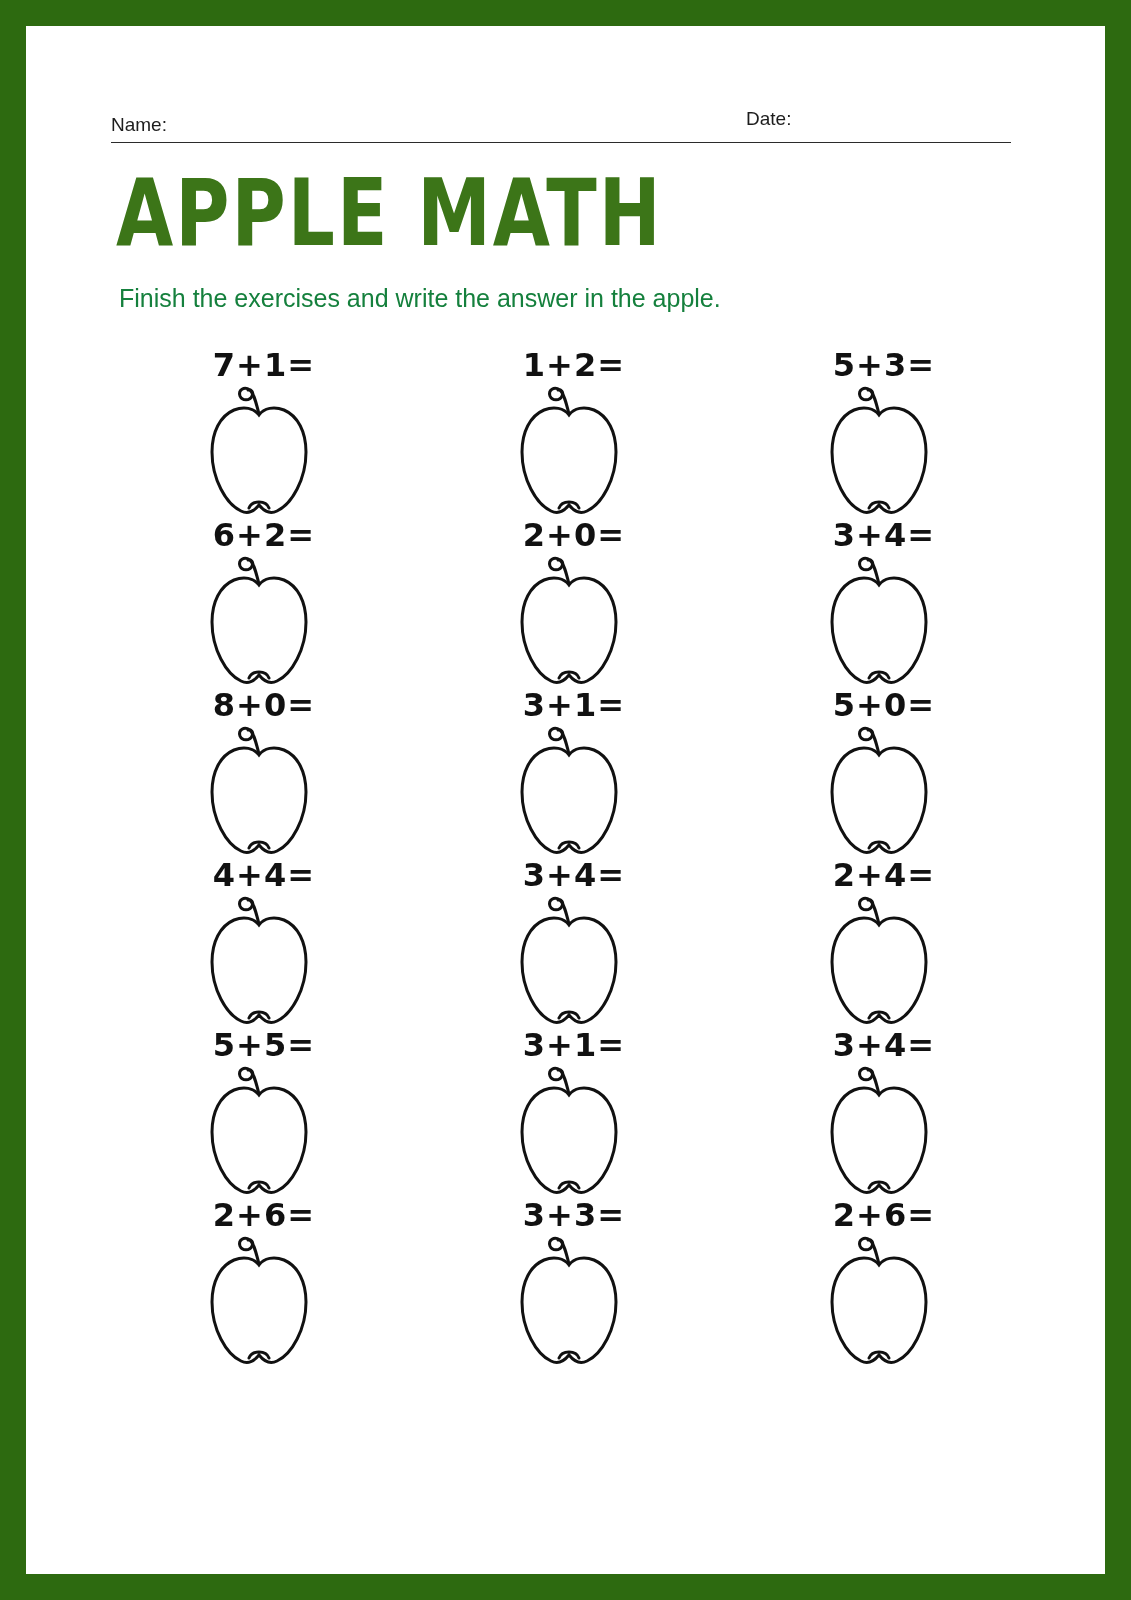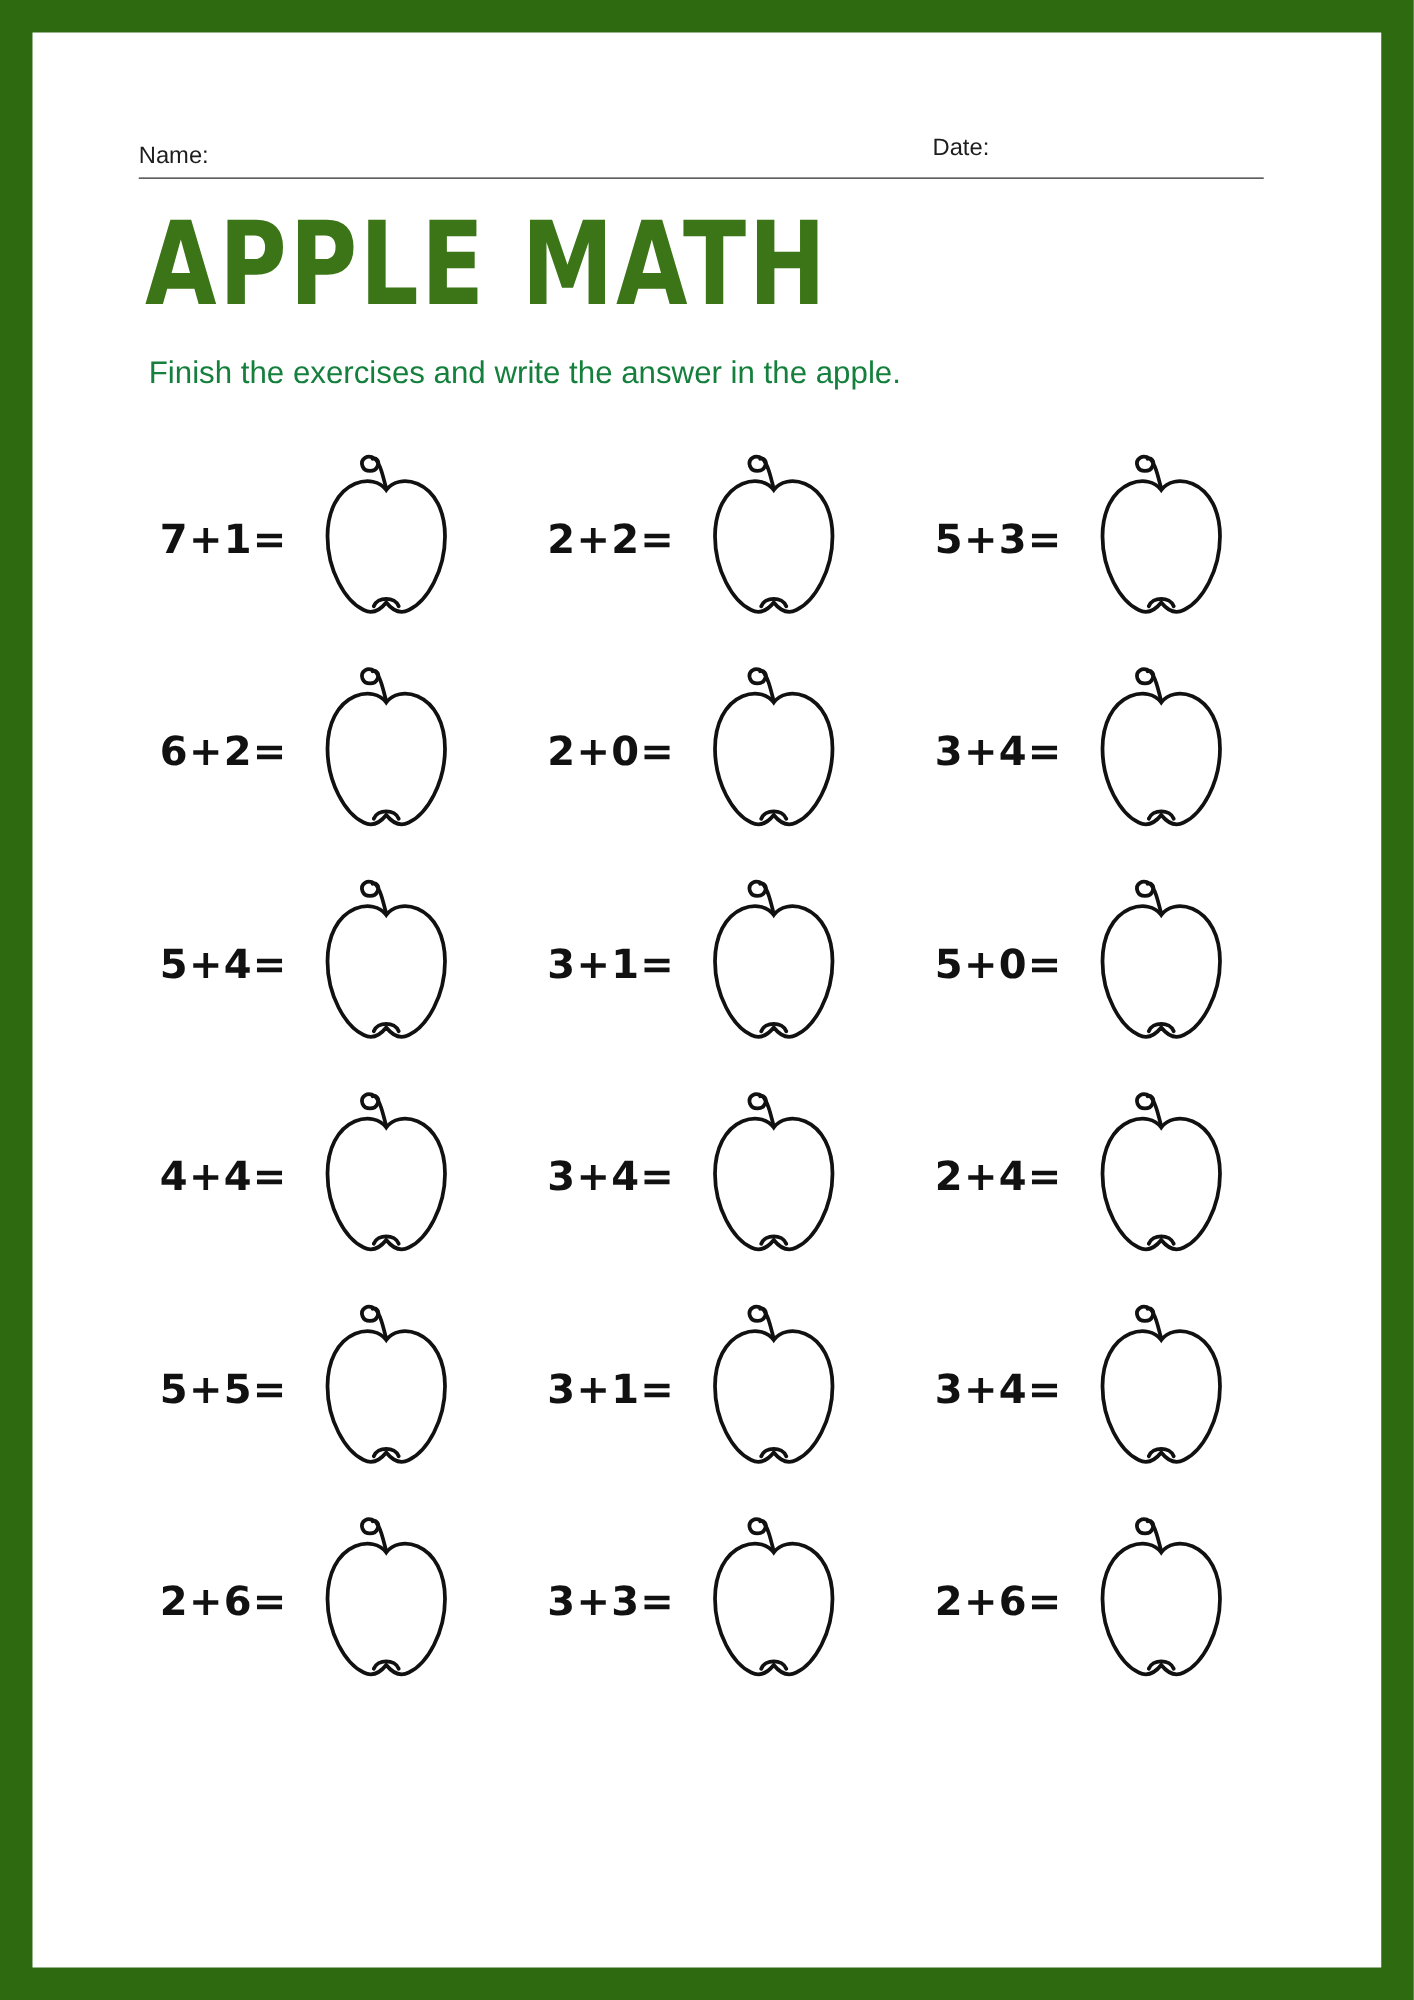--- a/index.html
+++ b/index.html
@@ -71,20 +71,21 @@
     display: flex;
     flex-wrap: wrap;
   }
   .cell {
     width: 310px;
     height: 170px;
     display: flex;
     align-items: center;
     justify-content: flex-start;
     box-sizing: border-box;
+    flex-direction: column;
   }
   .expr {
     font-family: "DejaVu Sans", sans-serif;
     font-weight: 700;
     font-size: 32px;
     color: #111111;
     width: 140px;
     text-align: right;
     padding-right: 14px;
     box-sizing: border-box;
@@ -125,21 +126,21 @@
                  C69 126 75 131 83 127
                  C98 120 112 95 112 68
                  C112 48 104 32 90 26
                  C80 22 70 24 65 31 Z" stroke="#111" stroke-width="3" fill="#fff"></path>
         <path d="M55 124 C58 116 72 116 75 124" stroke="#111" stroke-width="3" stroke-linecap="round" fill="none"></path>
       </svg>
     </span>
   </div>
 
   <div class="cell">
-    <span class="expr">2+2=</span>
+    <span class="expr">1+2=</span>
     <span class="apple">
       <svg width="130" height="140" viewBox="0 0 130 140" fill="none" xmlns="http://www.w3.org/2000/svg">
         <path d="M65 30 C62 18 60 10 56 6" stroke="#111" stroke-width="3" stroke-linecap="round" fill="none"></path>
         <path d="M56 6 C50 2 44 6 46 12 C48 17 56 17 58 12 C60 8 57 5 54 6" stroke="#111" stroke-width="3" stroke-linecap="round" fill="none"></path>
         <path d="M65 31
                  C60 24 50 22 40 26
                  C26 32 18 48 18 68
                  C18 95 32 120 47 127
                  C55 131 61 126 65 121
                  C69 126 75 131 83 127
@@ -225,21 +226,21 @@
                  C69 126 75 131 83 127
                  C98 120 112 95 112 68
                  C112 48 104 32 90 26
                  C80 22 70 24 65 31 Z" stroke="#111" stroke-width="3" fill="#fff"></path>
         <path d="M55 124 C58 116 72 116 75 124" stroke="#111" stroke-width="3" stroke-linecap="round" fill="none"></path>
       </svg>
     </span>
   </div>
 
   <div class="cell">
-    <span class="expr">5+4=</span>
+    <span class="expr">8+0=</span>
     <span class="apple">
       <svg width="130" height="140" viewBox="0 0 130 140" fill="none" xmlns="http://www.w3.org/2000/svg">
         <path d="M65 30 C62 18 60 10 56 6" stroke="#111" stroke-width="3" stroke-linecap="round" fill="none"></path>
         <path d="M56 6 C50 2 44 6 46 12 C48 17 56 17 58 12 C60 8 57 5 54 6" stroke="#111" stroke-width="3" stroke-linecap="round" fill="none"></path>
         <path d="M65 31
                  C60 24 50 22 40 26
                  C26 32 18 48 18 68
                  C18 95 32 120 47 127
                  C55 131 61 126 65 121
                  C69 126 75 131 83 127

